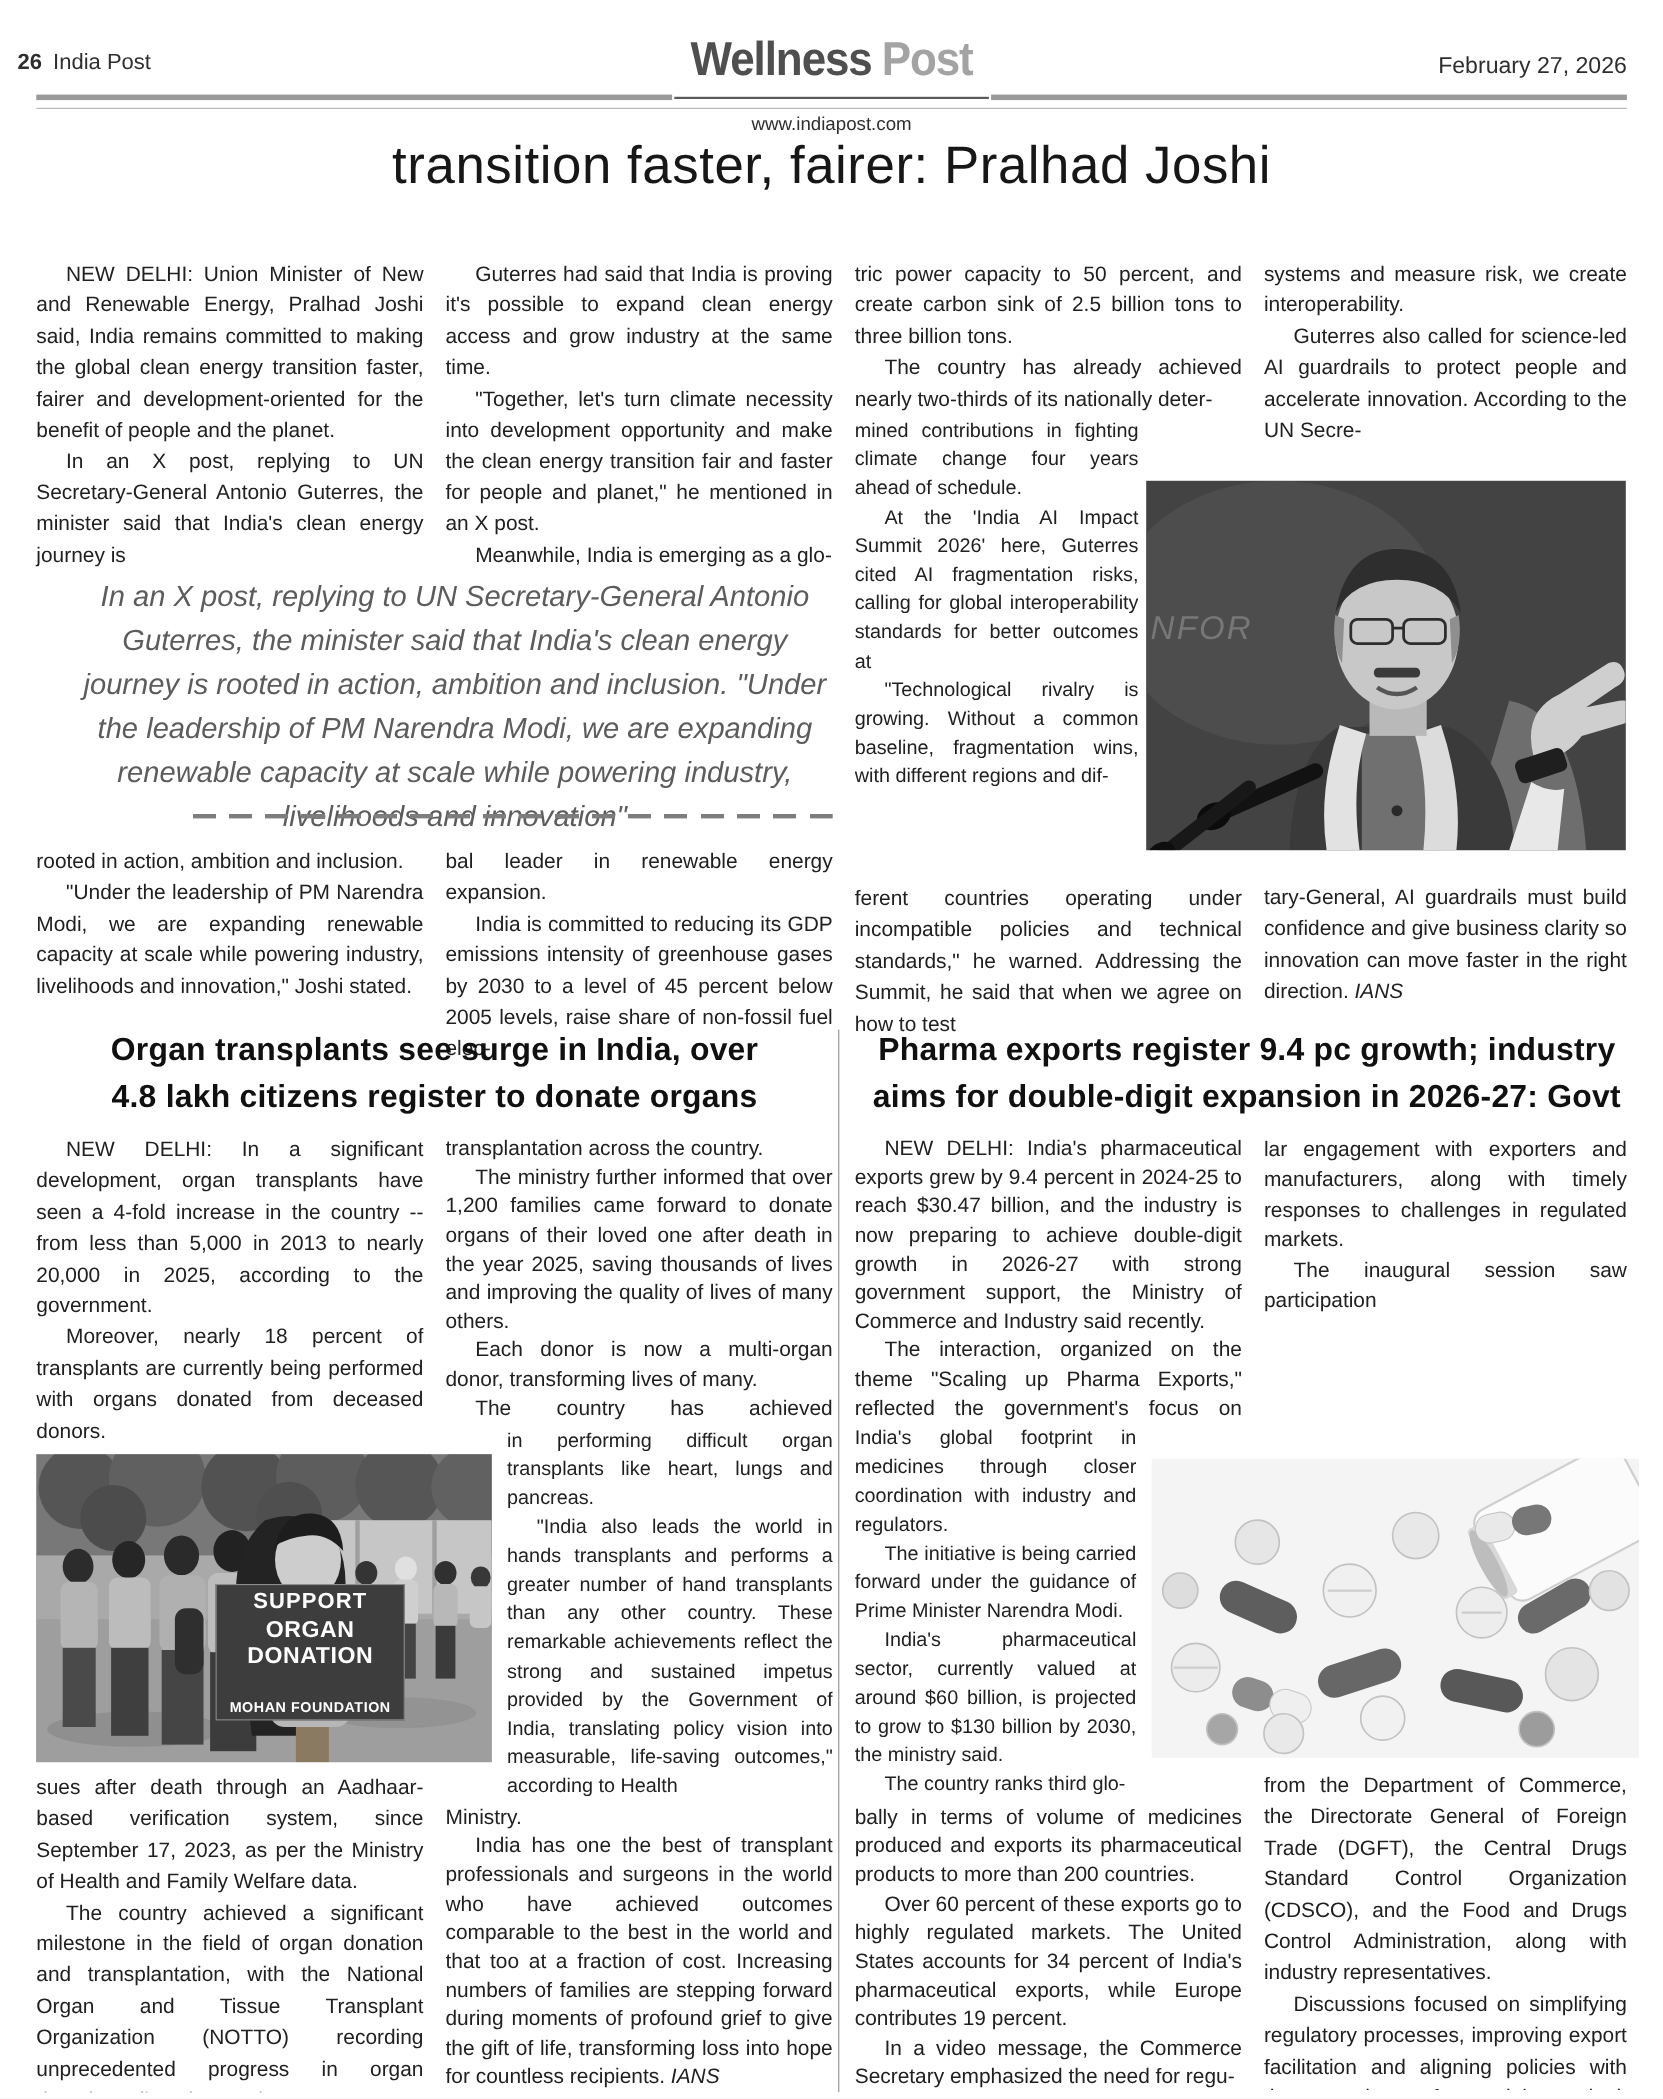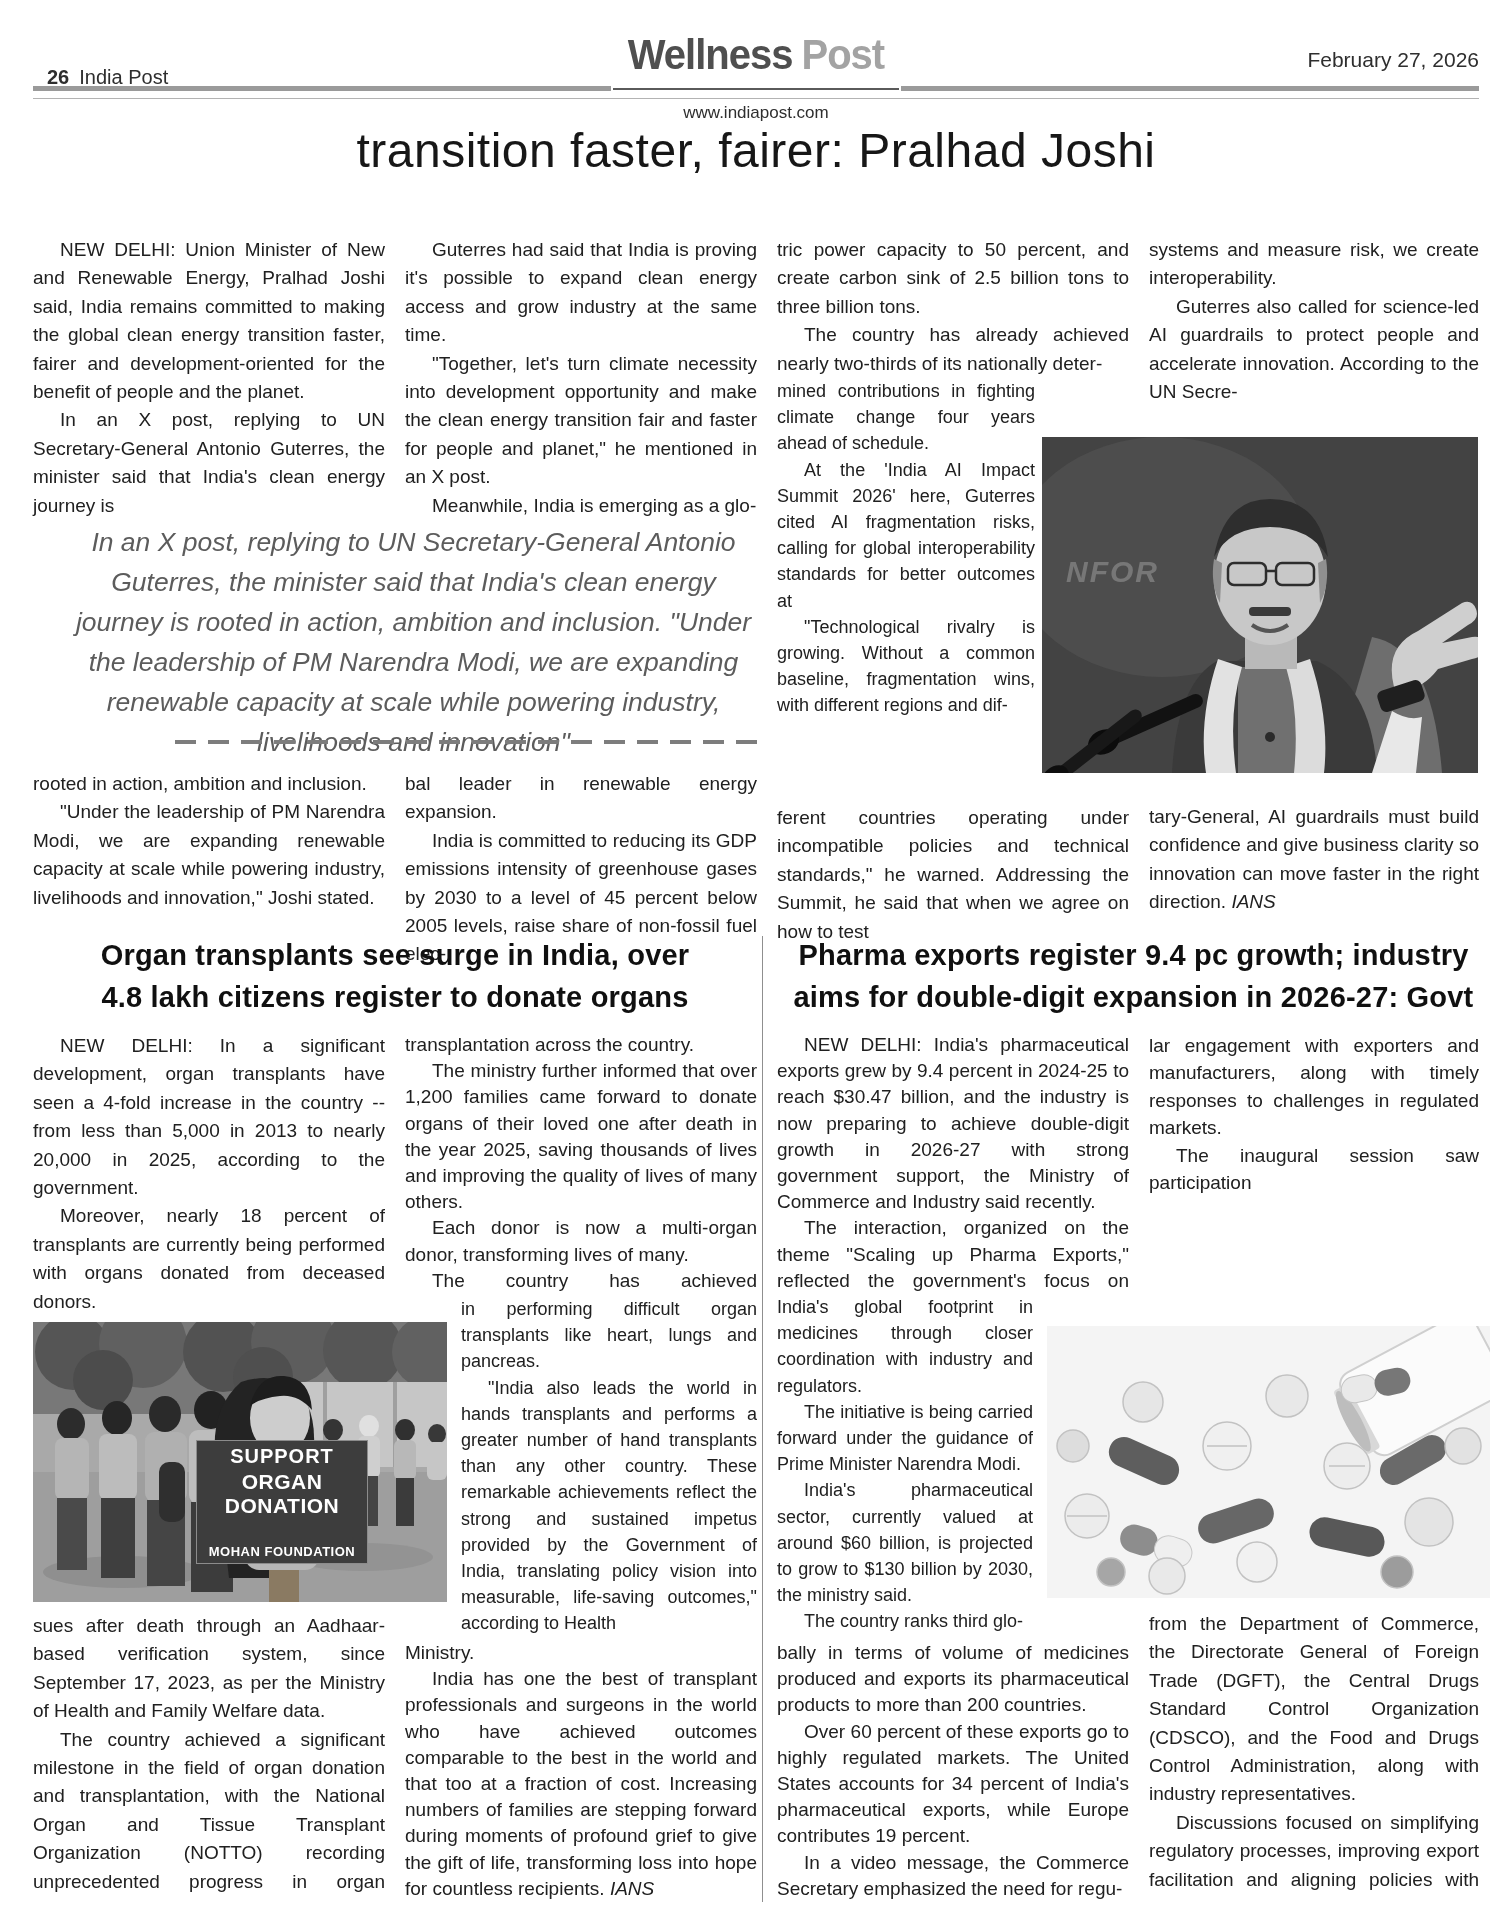--- a/index.html
+++ b/index.html
@@ -38,28 +38,28 @@
 
   .vrule{width:1px;background:#8f8f8f;}
 
   
   .photo{overflow:hidden;background:#888;}
   .photo svg{display:block;}
   .sign{position:absolute;background:#3d3d3d;display:flex;flex-direction:column;align-items:center;justify-content:center;color:#fff;text-align:center;border:1px solid #8c8c8c;}
   .sign .s1{font-size:20px;font-weight:bold;letter-spacing:1px;}
   .sign .s2{font-size:21px;font-weight:bold;letter-spacing:.5px;margin-top:2px;}
   .sign .s3{font-size:13px;font-weight:bold;letter-spacing:.5px;margin-top:26px;}
-  .backdrop-word{position:absolute;left:4px;top:118px;font-size:30px;font-weight:bold;color:#9a9a9a;opacity:.55;font-style:italic;letter-spacing:2px;margin-left:20px;}
+  .backdrop-word{position:absolute;left:4px;top:118px;font-size:30px;font-weight:normal;color:#9a9a9a;opacity:.55;font-style:italic;letter-spacing:2px;}
 </style>
 </head>
 <body>
 
 <div id="canvas">
 
-  <div class="abs pgpub" style="left:47px;top:46px;margin-top:20px;">
+  <div class="abs pgpub" style="left:16px;top:46px;">
     <b>26</b><span>India Post</span>
   </div>
 
   <div class="abs masthead" style="left:556px;top:30px;width:400px;">
     <span class="mh1">Wellness</span><span class="mh2">Post</span>
   </div>
 
   <div class="abs dateline" style="left:1129px;top:48px;width:350px;">February 27, 2026</div>
 
   <div class="abs rule-thick" style="left:33px;top:86px;width:578px;"></div>

